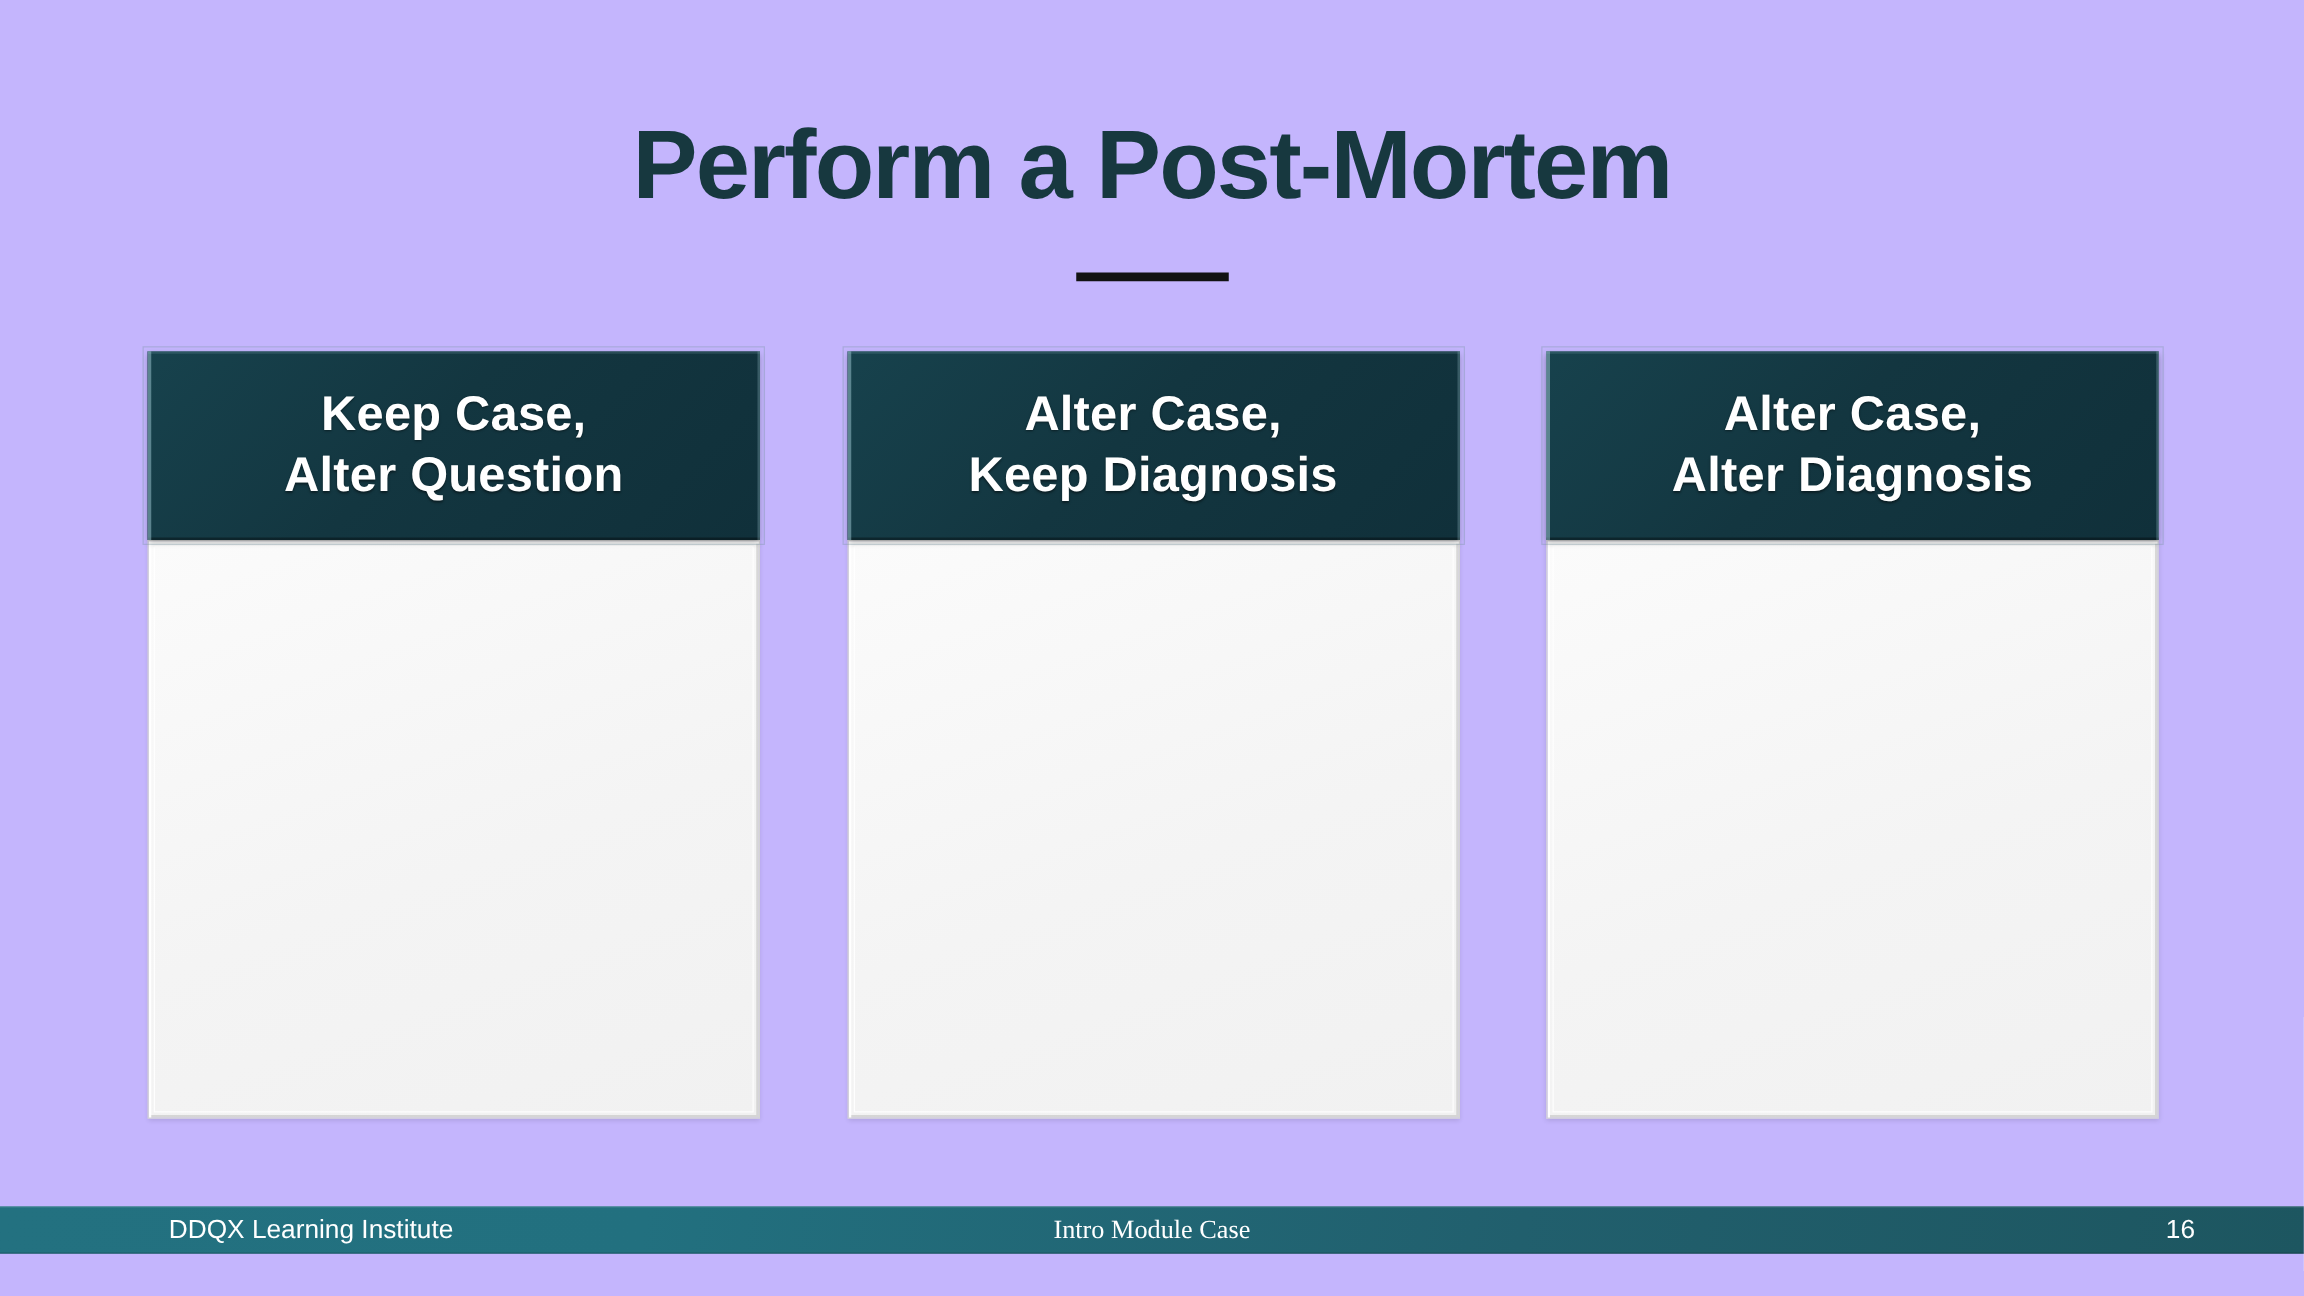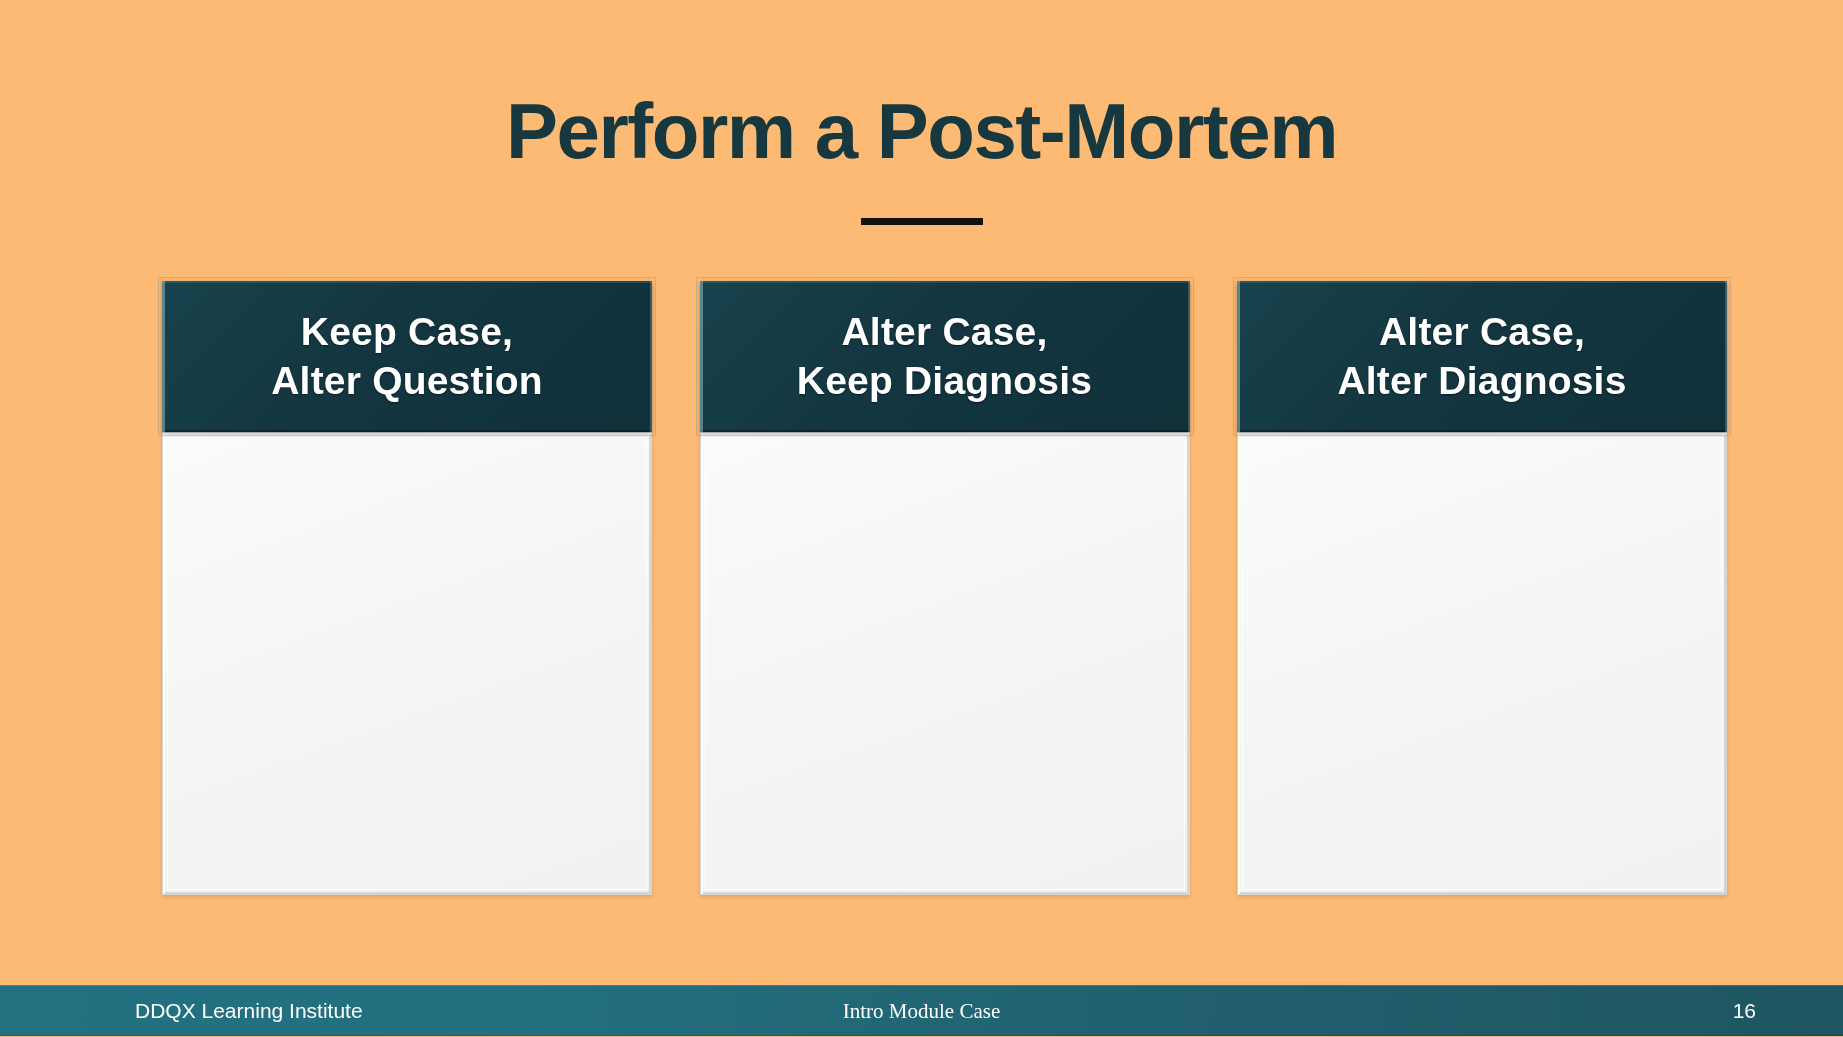--- a/index.html
+++ b/index.html
@@ -12,21 +12,21 @@
     background: #ffffff;
     font-family: "Liberation Sans", sans-serif;
     overflow: hidden;
     position: relative;
   }
 
   
   .slide {
     position: absolute;
     inset: 0;
-    background: #fdba74;
+    background: #c4b5fd;
   }
 
   
   .title-block {
     position: absolute;
     left: 0;
     top: 92px;
     width: 1843px;
     text-align: center;
   }
@@ -60,21 +60,20 @@
     display: flex;
     flex-direction: row;
     justify-content: space-between;
   }
   .column {
     width: 490px;
     height: 614px;
     display: flex;
     flex-direction: column;
     position: relative;
-    margin-left: 44px;
   }
 
   
   .col-header {
     position: relative;
     height: 151px;
     background: linear-gradient(135deg, #17424d 0%, #133640 45%, #10303a 100%);
     box-sizing: border-box;
     display: flex;
     align-items: center;
@@ -139,24 +138,23 @@
     white-space: pre-line;
     overflow: hidden;
   }
 
   
   .footer {
     position: absolute;
     left: 0;
     top: 965px;
     width: 1843px;
-    height: 51px;
+    height: 38px;
     background: linear-gradient(100deg, #237180 0%, #22707f 28%, #215f6d 66%, #1d5660 100%);
     box-shadow: inset 0 1px 0 rgba(255,255,255,0.14), inset 0 -1px 0 rgba(0,0,0,0.18);
-    margin-top: 20px;
   }
   .footer-left {
     position: absolute;
     left: 135px;
     top: 50%;
     transform: translateY(-50%);
     font-family: "Liberation Sans", sans-serif;
     font-size: 21px;
     font-weight: 400;
     color: #ffffff;

